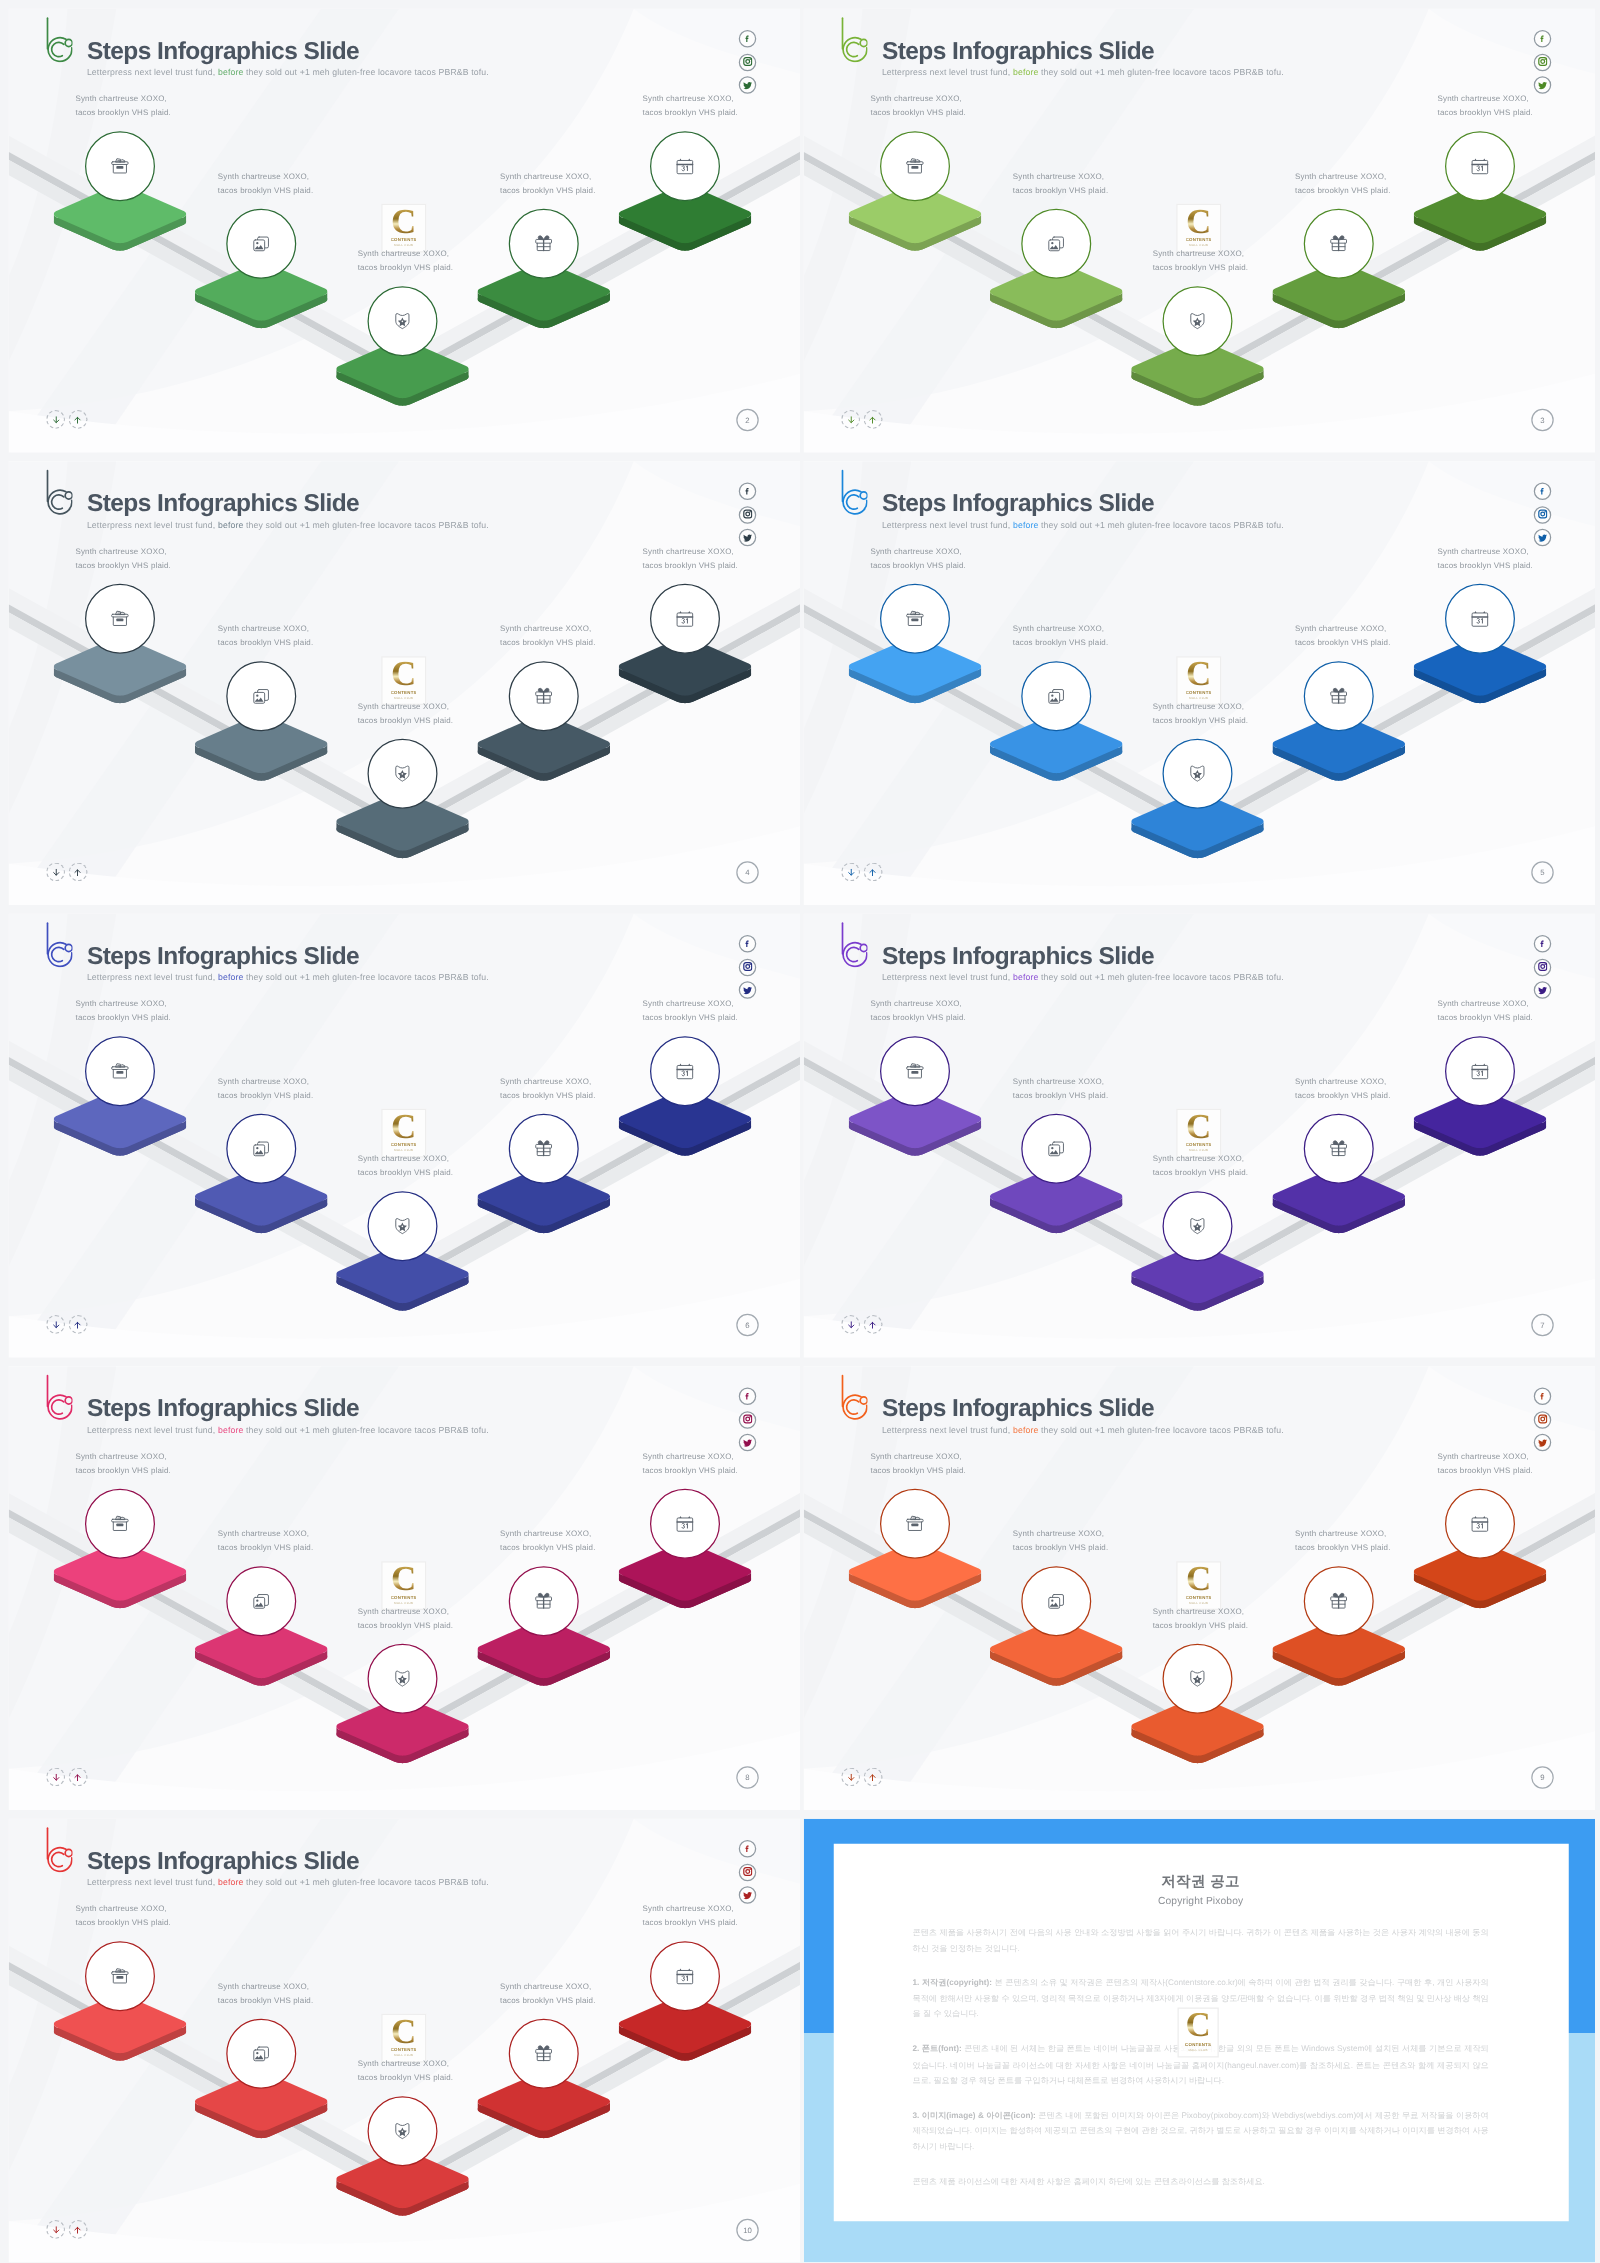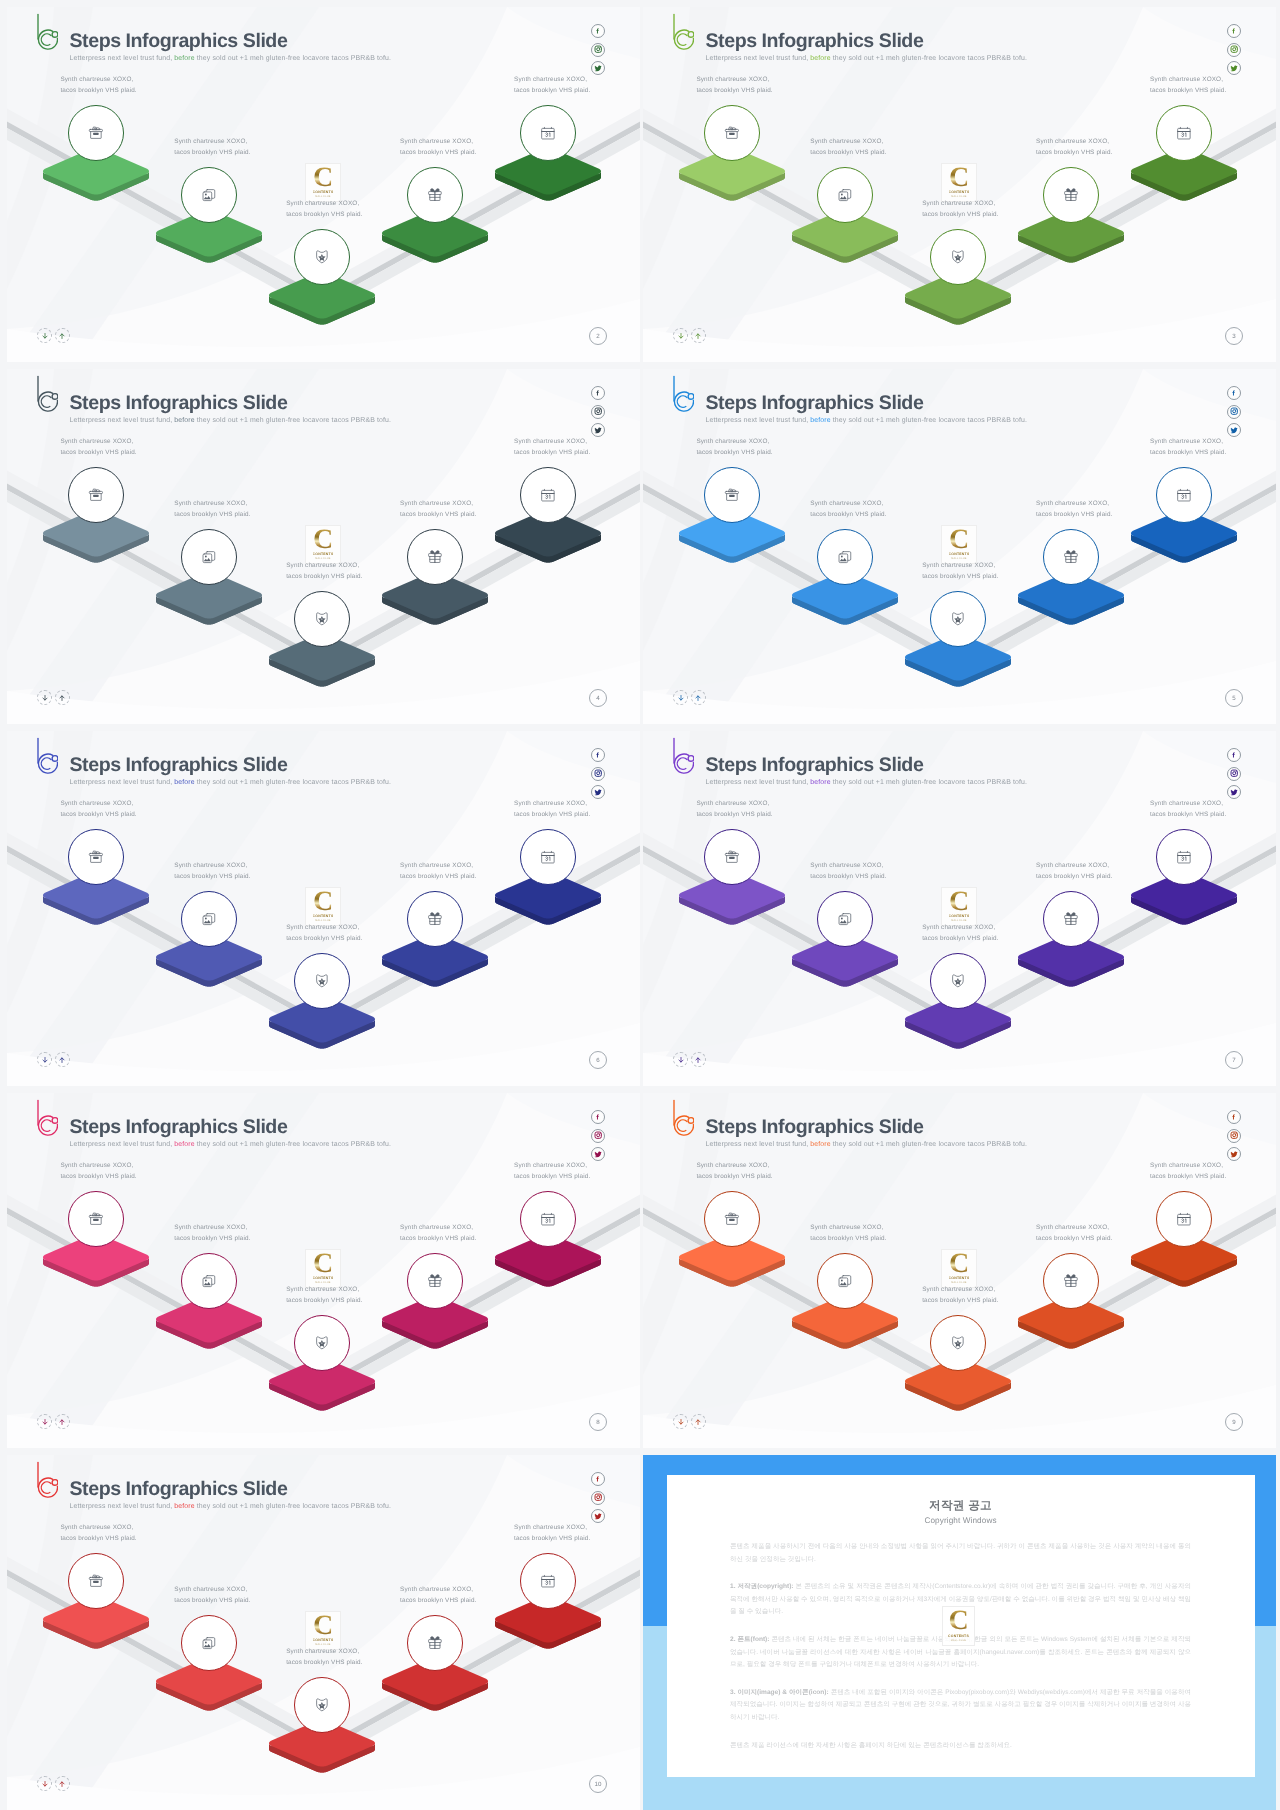--- a/index.html
+++ b/index.html
@@ -1478,21 +1478,21 @@
         </div>
       </div>
       <div class="pagenum">
         <span>10</span>
       </div>
     </div>
     <div class="cslide" style="left: 643px; top: 1455px;">
       <div class="cframe" style="background:linear-gradient(180deg,#3c9cf2 0%,#3c9cf2 48.3%,#a9dbf7 48.3%,#a9dbf7 100%);"></div>
       <div class="cinner">
         <div class="ctitle">저작권 공고</div>
-        <div class="csub">Copyright Windows</div>
+        <div class="csub">Copyright Pixoboy</div>
         <div class="cpara">콘텐츠 제품을 사용하시기 전에 다음의 사용 안내와 소정방법 사항을 읽어 주시기 바랍니다. 귀하가 이 콘텐츠 제품을 사용하는 것은 사용자 계약의 내용에 동의하신 것을 인정하는 것입니다.</div>
         <div class="cpara"><b>1. 저작권(copyright):</b> 본 콘텐츠의 소유 및 저작권은 콘텐츠의 제작사(Contentstore.co.kr)에 속하며 이에 관한 법적 권리를 갖습니다. 구매한 후, 개인 사용자의 목적에 한해서만 사용할 수 있으며, 영리적 목적으로 이용하거나 제3자에게 이용권을 양도/판매할 수 없습니다. 이를 위반할 경우 법적 책임 및 민사상 배상 책임을 질 수 있습니다.</div>
         <div class="cpara"><b>2. 폰트(font):</b> 콘텐츠 내에 된 서체는 한글 폰트는 네이버 나눔글꼴로 사용되었으며, 한글 외의 모든 폰트는 Windows System에 설치된 서체를 기본으로 제작되었습니다. 네이버 나눔글꼴 라이선스에 대한 자세한 사항은 네이버 나눔글꼴 홈페이지(hangeul.naver.com)를 참조하세요. 폰트는 콘텐츠와 함께 제공되지 않으므로, 필요할 경우 해당 폰트를 구입하거나 대체폰트로 변경하여 사용하시기 바랍니다.</div>
         <div class="cpara"><b>3. 이미지(image) &amp; 아이콘(icon):</b> 콘텐츠 내에 포함된 이미지와 아이콘은 Pixoboy(pixoboy.com)와 Webdiys(webdiys.com)에서 제공한 무료 저작물을 이용하여 제작되었습니다. 이미지는 합성하여 제공되고 콘텐츠의 구현에 관한 것으로, 귀하가 별도로 사용하고 필요할 경우 이미지를 삭제하거나 이미지를 변경하여 사용하시기 바랍니다.</div>
         <div class="cpara">콘텐츠 제품 라이선스에 대한 자세한 사항은 홈페이지 하단에 있는 콘텐츠라이선스를 참조하세요.</div>
       </div>
       <div class="cwm">
         <div class="wmC">C</div>
         <div class="wmT1">CONTENTS</div>
         <div class="wmT2">MALL CLUB</div>

